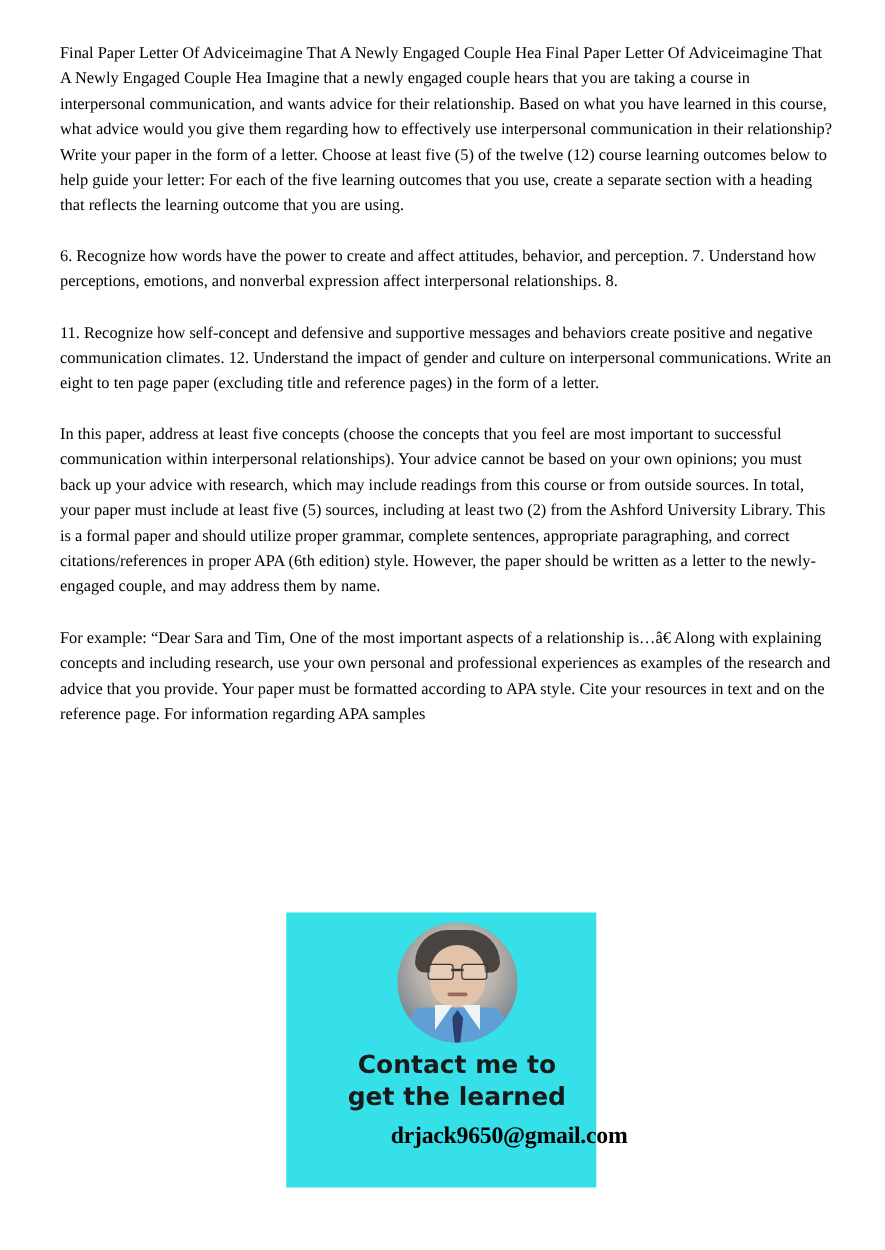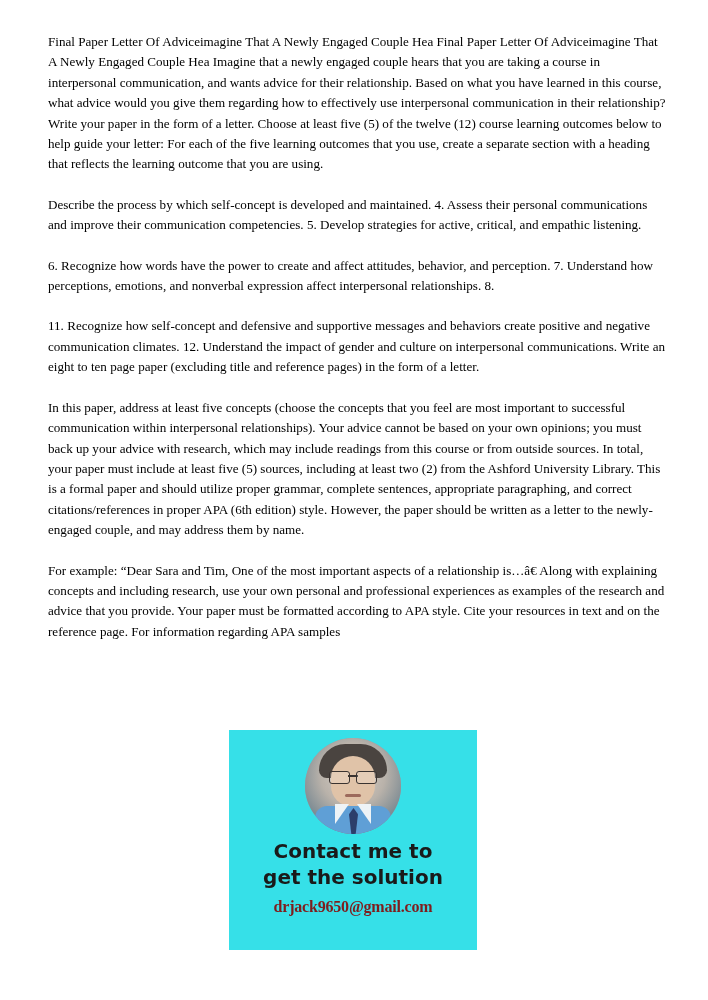--- a/index.html
+++ b/index.html
@@ -45,20 +45,21 @@
     width: 248px;
     height: 220px;
     background: #36e0e8;
     box-shadow: 0 0 0 0 rgba(0,0,0,0);
   }
   .overlay-inner {
     position: absolute;
     left: 0; top: 0;
     width: 100%;
     height: 100%;
+    padding-left: 25px;
   }
   .avatar {
     position: absolute;
     left: 50%;
     top: 8px;
     transform: translateX(-50%);
     width: 96px;
     height: 96px;
     border-radius: 50%;
     overflow: hidden;
@@ -159,34 +160,34 @@
   }
   .overlay-line2 {
     font-size: 20px;
     line-height: 26px;
     display: block;
   }
   .overlay-email {
     display: block;
     margin-top: 8px;
     font-family: "Liberation Serif", serif;
-    font-size: 16px;
+    font-size: 19px;
     font-weight: bold;
-    color: #7f1d1d;
+    color: #000000;
     letter-spacing: -0.2px;
+    text-align: right;
   }
 </style>
 </head>
 <body>
 
 <div class="page">
 
   <div class="doc-body">
     <p class="para">Final Paper Letter Of Adviceimagine That A Newly Engaged Couple Hea Final Paper Letter Of Adviceimagine That A Newly Engaged Couple Hea Imagine that a newly engaged couple hears that you are taking a course in interpersonal communication, and wants advice for their relationship. Based on what you have learned in this course, what advice would you give them regarding how to effectively use interpersonal communication in their relationship? Write your paper in the form of a letter. Choose at least five (5) of the twelve (12) course learning outcomes below to help guide your letter: For each of the five learning outcomes that you use, create a separate section with a heading that reflects the learning outcome that you are using.</p>
-    <p class="para">Describe the process by which self-concept is developed and maintained. 4. Assess their personal communications and improve their communication competencies. 5. Develop strategies for active, critical, and empathic listening.</p>
     <p class="para">6. Recognize how words have the power to create and affect attitudes, behavior, and perception. 7. Understand how perceptions, emotions, and nonverbal expression affect interpersonal relationships. 8.</p>
     <p class="para">11. Recognize how self-concept and defensive and supportive messages and behaviors create positive and negative communication climates. 12. Understand the impact of gender and culture on interpersonal communications. Write an eight to ten page paper (excluding title and reference pages) in the form of a letter.</p>
     <p class="para">In this paper, address at least five concepts (choose the concepts that you feel are most important to successful communication within interpersonal relationships). Your advice cannot be based on your own opinions; you must back up your advice with research, which may include readings from this course or from outside sources. In total, your paper must include at least five (5) sources, including at least two (2) from the Ashford University Library. This is a formal paper and should utilize proper grammar, complete sentences, appropriate paragraphing, and correct citations/references in proper APA (6th edition) style. However, the paper should be written as a letter to the newly-engaged couple, and may address them by name.</p>
     <p class="para">For example: “Dear Sara and Tim, One of the most important aspects of a relationship is…â€ Along with explaining concepts and including research, use your own personal and professional experiences as examples of the research and advice that you provide. Your paper must be formatted according to APA style. Cite your resources in text and on the reference page. For information regarding APA samples</p>
   </div>
 
   <div class="overlay-card">
     <div class="overlay-inner">
 
       <div class="avatar">
@@ -200,20 +201,20 @@
         </div>
         <div class="mouth"></div>
         <div class="shirt"></div>
         <div class="collar-l"></div>
         <div class="collar-r"></div>
         <div class="tie"></div>
       </div>
 
       <div class="overlay-text">
         <span class="overlay-line1">Contact me to</span>
-        <span class="overlay-line2">get the solution</span>
+        <span class="overlay-line2">get the learned</span>
         <span class="overlay-email">drjack9650@gmail.com</span>
       </div>
 
     </div>
   </div>
 
 </div>
 
 </body></html>

